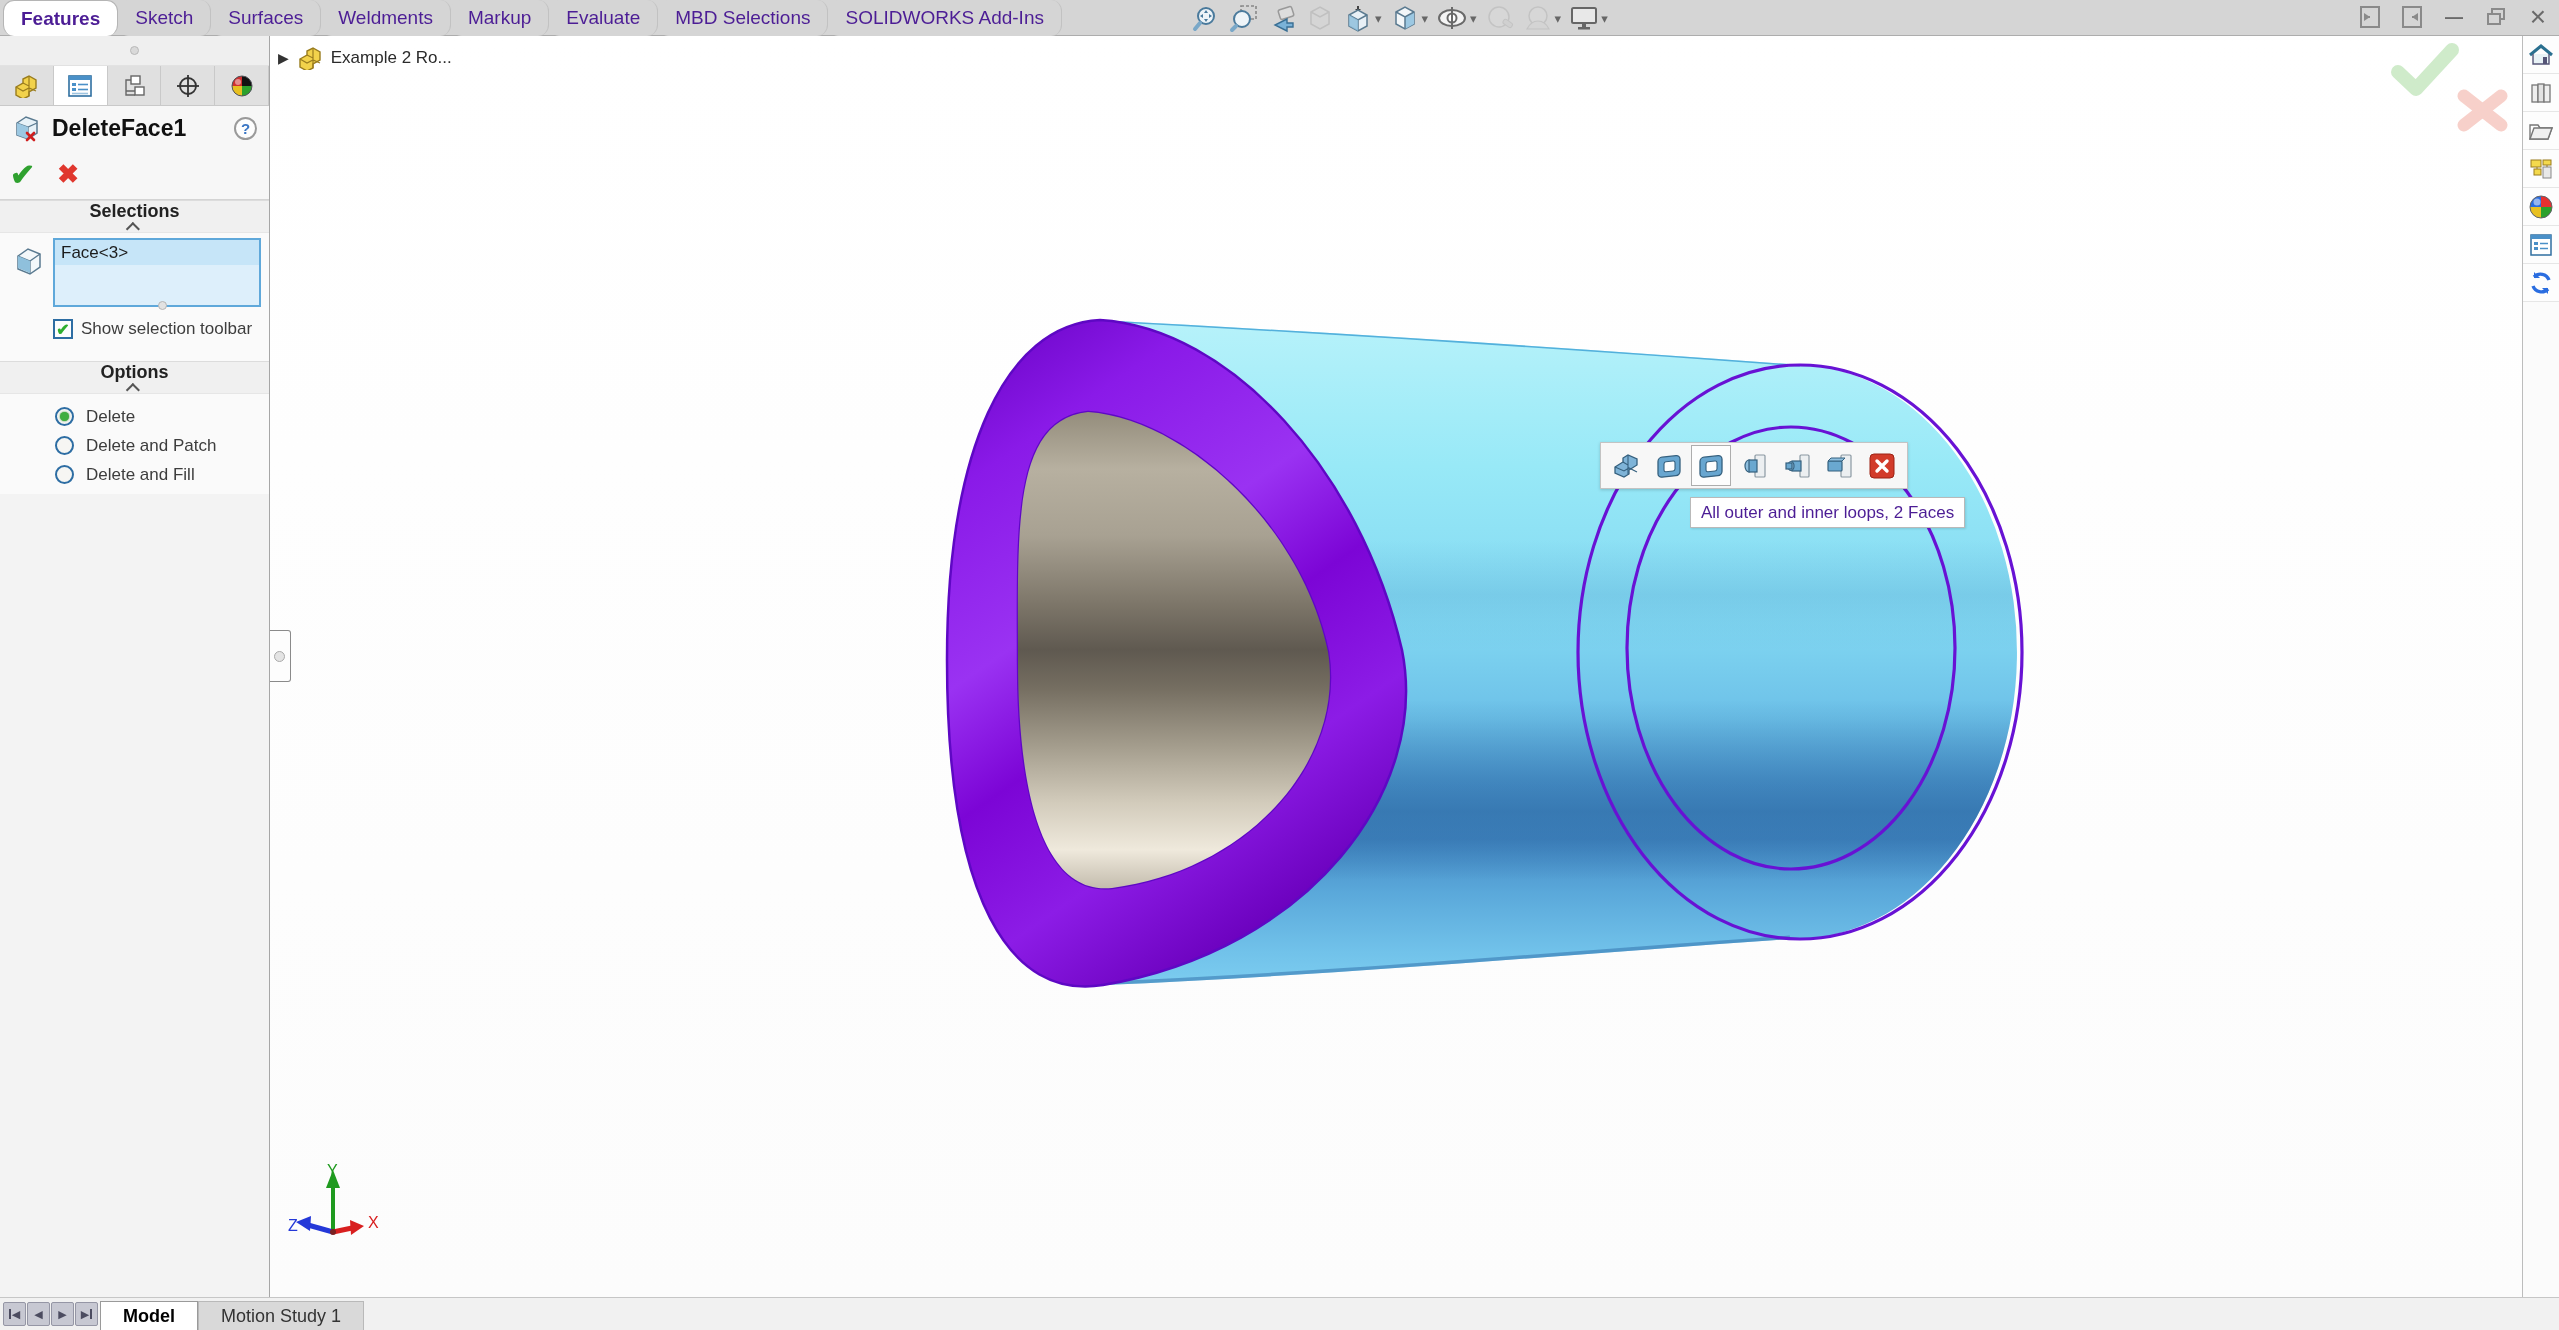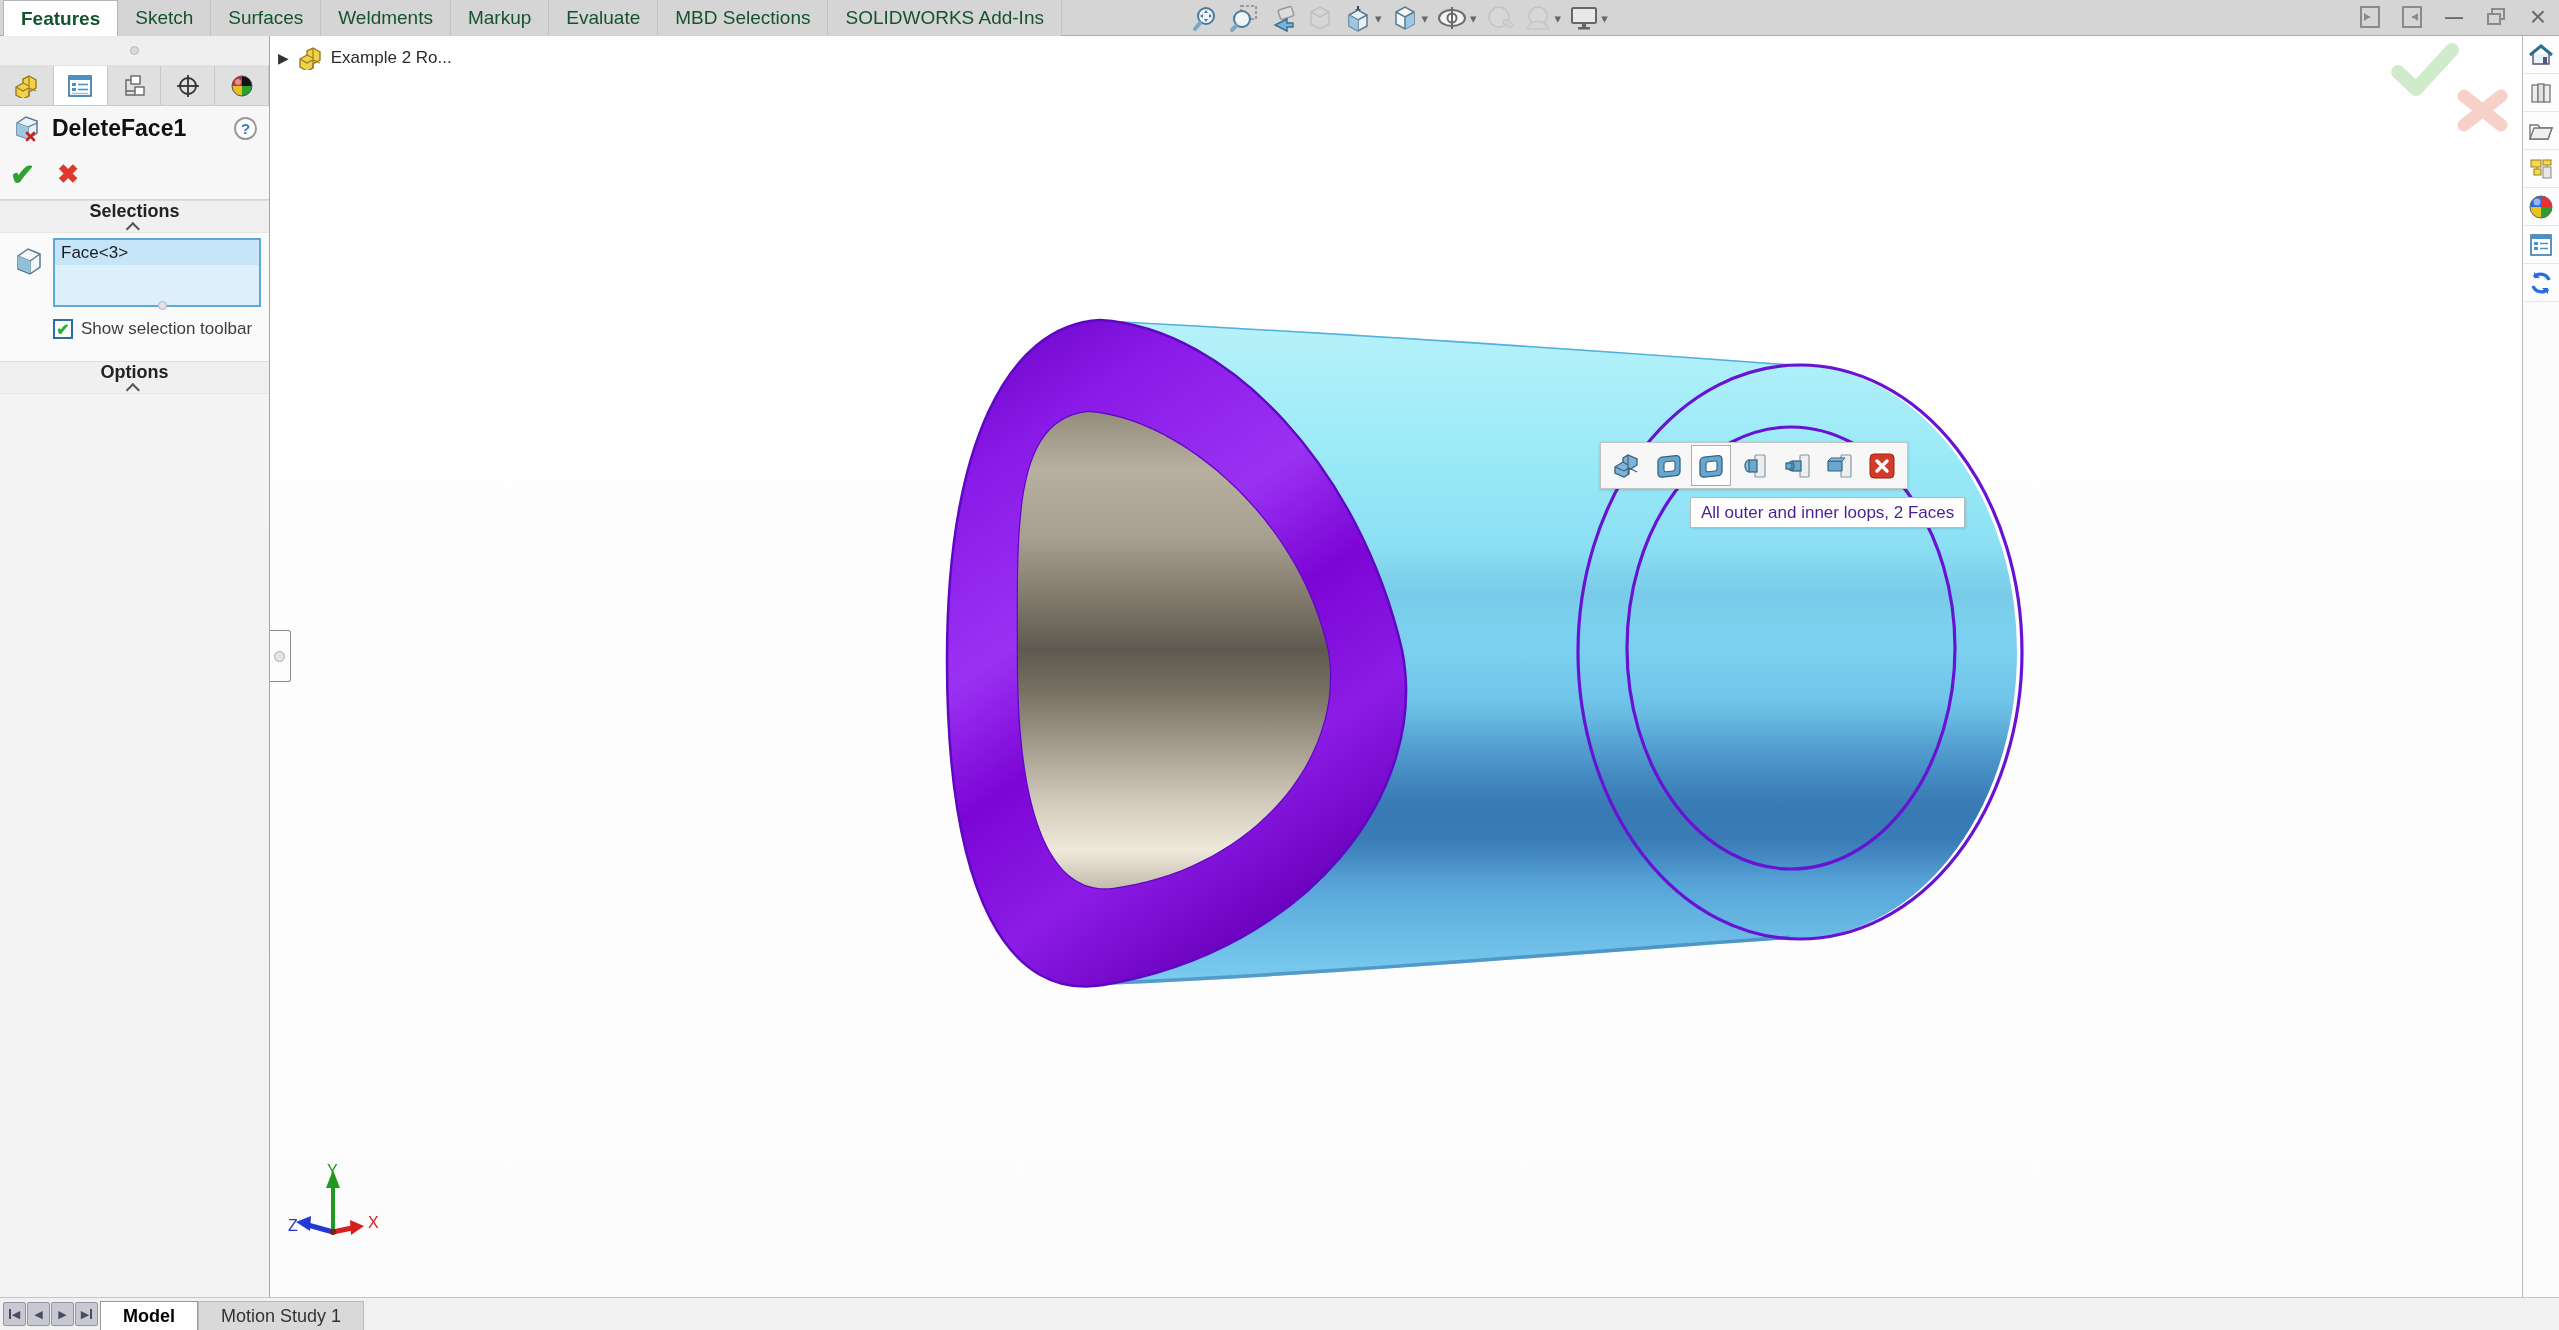--- a/index.html
+++ b/index.html
@@ -2,21 +2,21 @@
 <html><head>
 <meta charset="utf-8">
 <style>
   * { margin:0; padding:0; box-sizing:border-box; }
   html,body { width:2559px; height:1330px; font-family:"Liberation Sans", sans-serif; background:#fff; overflow:hidden; }
   .app { position:relative; width:2559px; height:1330px; background:#fff; }
 
   
   .topbar { position:absolute; left:0; top:0; width:2559px; height:36px; background:#d5d5d5; border-bottom:1px solid #adadad; }
   .cmd-tabs { position:absolute; left:3px; top:0; height:36px; display:flex; }
-  .cmd-tab { height:36px; display:flex; align-items:center; padding:0 17px; font-size:19px; color:#14532d; background:#d5d5d5; border-right:1px solid #c2c2c2; cursor:default; white-space:nowrap; }
+  .cmd-tab { height:36px; display:flex; align-items:center; padding:0 17px; font-size:19px; color:#4c1d95; background:#d5d5d5; border-right:1px solid #c2c2c2; cursor:default; white-space:nowrap;border-radius:11px; }
   .cmd-tab.active { background:#ffffff; font-weight:bold; border:1px solid #b5b5b5; border-bottom:none; }
   .view-toolbar { position:absolute; left:1190px; top:2px; height:32px; display:flex; align-items:center; gap:6px; }
   .vt-btn { display:flex; align-items:center; gap:2px; padding:1px; }
   .vt-btn svg { display:block; }
   .vt-btn .caret { font-size:13px; color:#666; }
   .vt-btn.disabled svg { opacity:.33; filter:grayscale(1); }
   .win-controls { position:absolute; right:8px; top:4px; display:flex; align-items:center; gap:16px; }
   .wc { width:26px; height:26px; display:flex; align-items:center; justify-content:center; color:#6a6a6a; }
 
   
@@ -284,20 +284,40 @@
         <span class="chk-box">✔</span>
         <span class="chk-label">Show selection toolbar</span>
       </div>
     </div>
 
     <div class="sec-header">
       <span class="sec-title">Options</span>
       <span class="chev-up"></span>
     </div>
 
+    <div class="options-body">
+      <div class="radio-row">
+        <span class="radio selected">
+            <span class="rdot"></span>
+          </span>
+        <span class="radio-label">Delete</span>
+      </div>
+      <div class="radio-row">
+        <span class="radio">
+            <span class="rdot"></span>
+          </span>
+        <span class="radio-label">Delete and Patch</span>
+      </div>
+      <div class="radio-row">
+        <span class="radio">
+            <span class="rdot"></span>
+          </span>
+        <span class="radio-label">Delete and Fill</span>
+      </div>
+    </div>
 
     <div class="pm-rest"></div>
   </aside>
 
   <section class="viewport">
 
     <svg class="model-svg" width="2252" height="1261" viewBox="270 36 2252 1261">
       <defs>
         <linearGradient id="bodyGrad" x1="0" y1="320" x2="0" y2="985" gradientUnits="userSpaceOnUse">
           <stop offset="0" stop-color="#b7f2fa"></stop>

